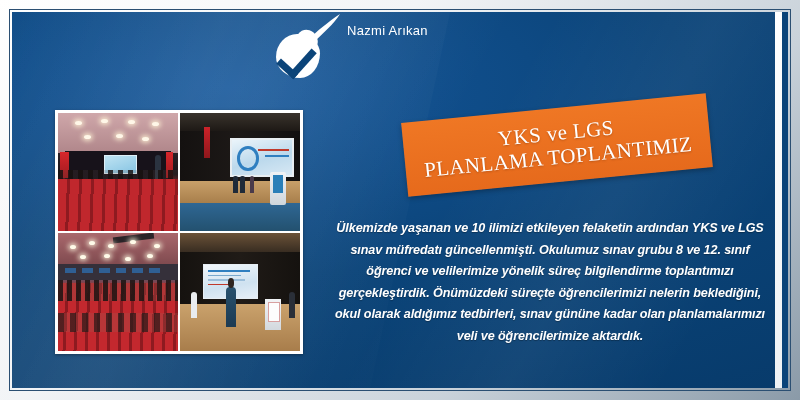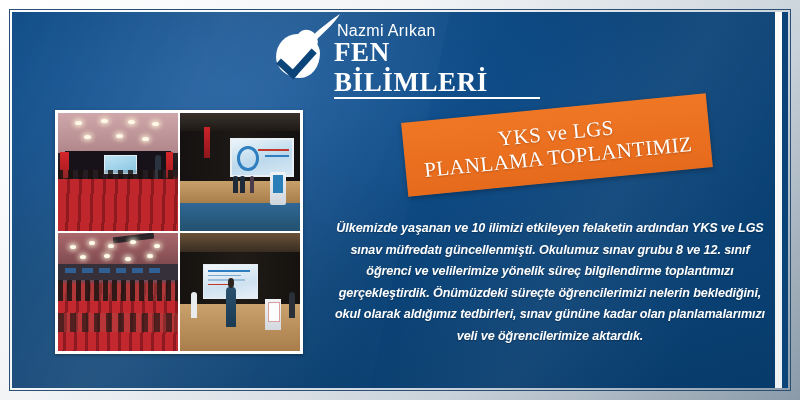--- a/index.html
+++ b/index.html
@@ -70,22 +70,22 @@
   .logo-check{
     position:absolute;left:13px;top:19px;width:16px;height:28px;
     border-right:7px solid #0b4479;border-bottom:7px solid #0b4479;
     transform:rotate(42deg);
   }
   .logo-tail{
     position:absolute;left:34px;top:-8px;width:36px;height:30px;
   }
   .logo-text{flex:1;padding-left:4px;padding-top:2px;}
   .logo-sub-top{
-    color:#ffffff;font-size:16px;letter-spacing:.3px;line-height:13px;
-    font-family:"Liberation Sans", sans-serif;padding-left:3px;
+    color:#ffffff;font-size:13px;letter-spacing:.3px;line-height:13px;
+    font-family:"Liberation Sans", sans-serif;padding-left:3px;margin-left:10px;
   }
   .logo-main{
     color:#ffffff;font-size:27px;line-height:30px;font-weight:700;
     letter-spacing:.6px;
     font-family:"Liberation Serif", serif;
     border-bottom:2px solid #ffffff;padding-bottom:0px;display:block;
   }
   .logo-sub-bot{
     color:#e3ebf3;font-size:10.5px;line-height:14px;text-align:right;
     letter-spacing:.3px;padding-right:2px;
@@ -211,21 +211,20 @@
     <div class="logo-mark">
       <div class="logo-blob"></div>
       <div class="logo-blob2"></div>
       <div class="logo-check"></div>
       <svg class="logo-tail" viewBox="0 0 36 30">
         <path d="M2 26 C10 18 22 8 34 0 C28 10 16 20 8 28 Z" fill="#ffffff"></path>
       </svg>
     </div>
     <div class="logo-text">
       <div class="logo-sub-top">Nazmi Arıkan</div>
-      <div class="logo-main">FEN BİLİMLERİ</div>
     </div>
   </div>
 
   <div class="collage-frame">
     <div class="collage">
 
       <div class="photo p1">
         <div class="ceiling"></div>
         <div class="lamp" style="left:14%;top:7%"></div>
         <div class="lamp" style="left:36%;top:5%"></div>

